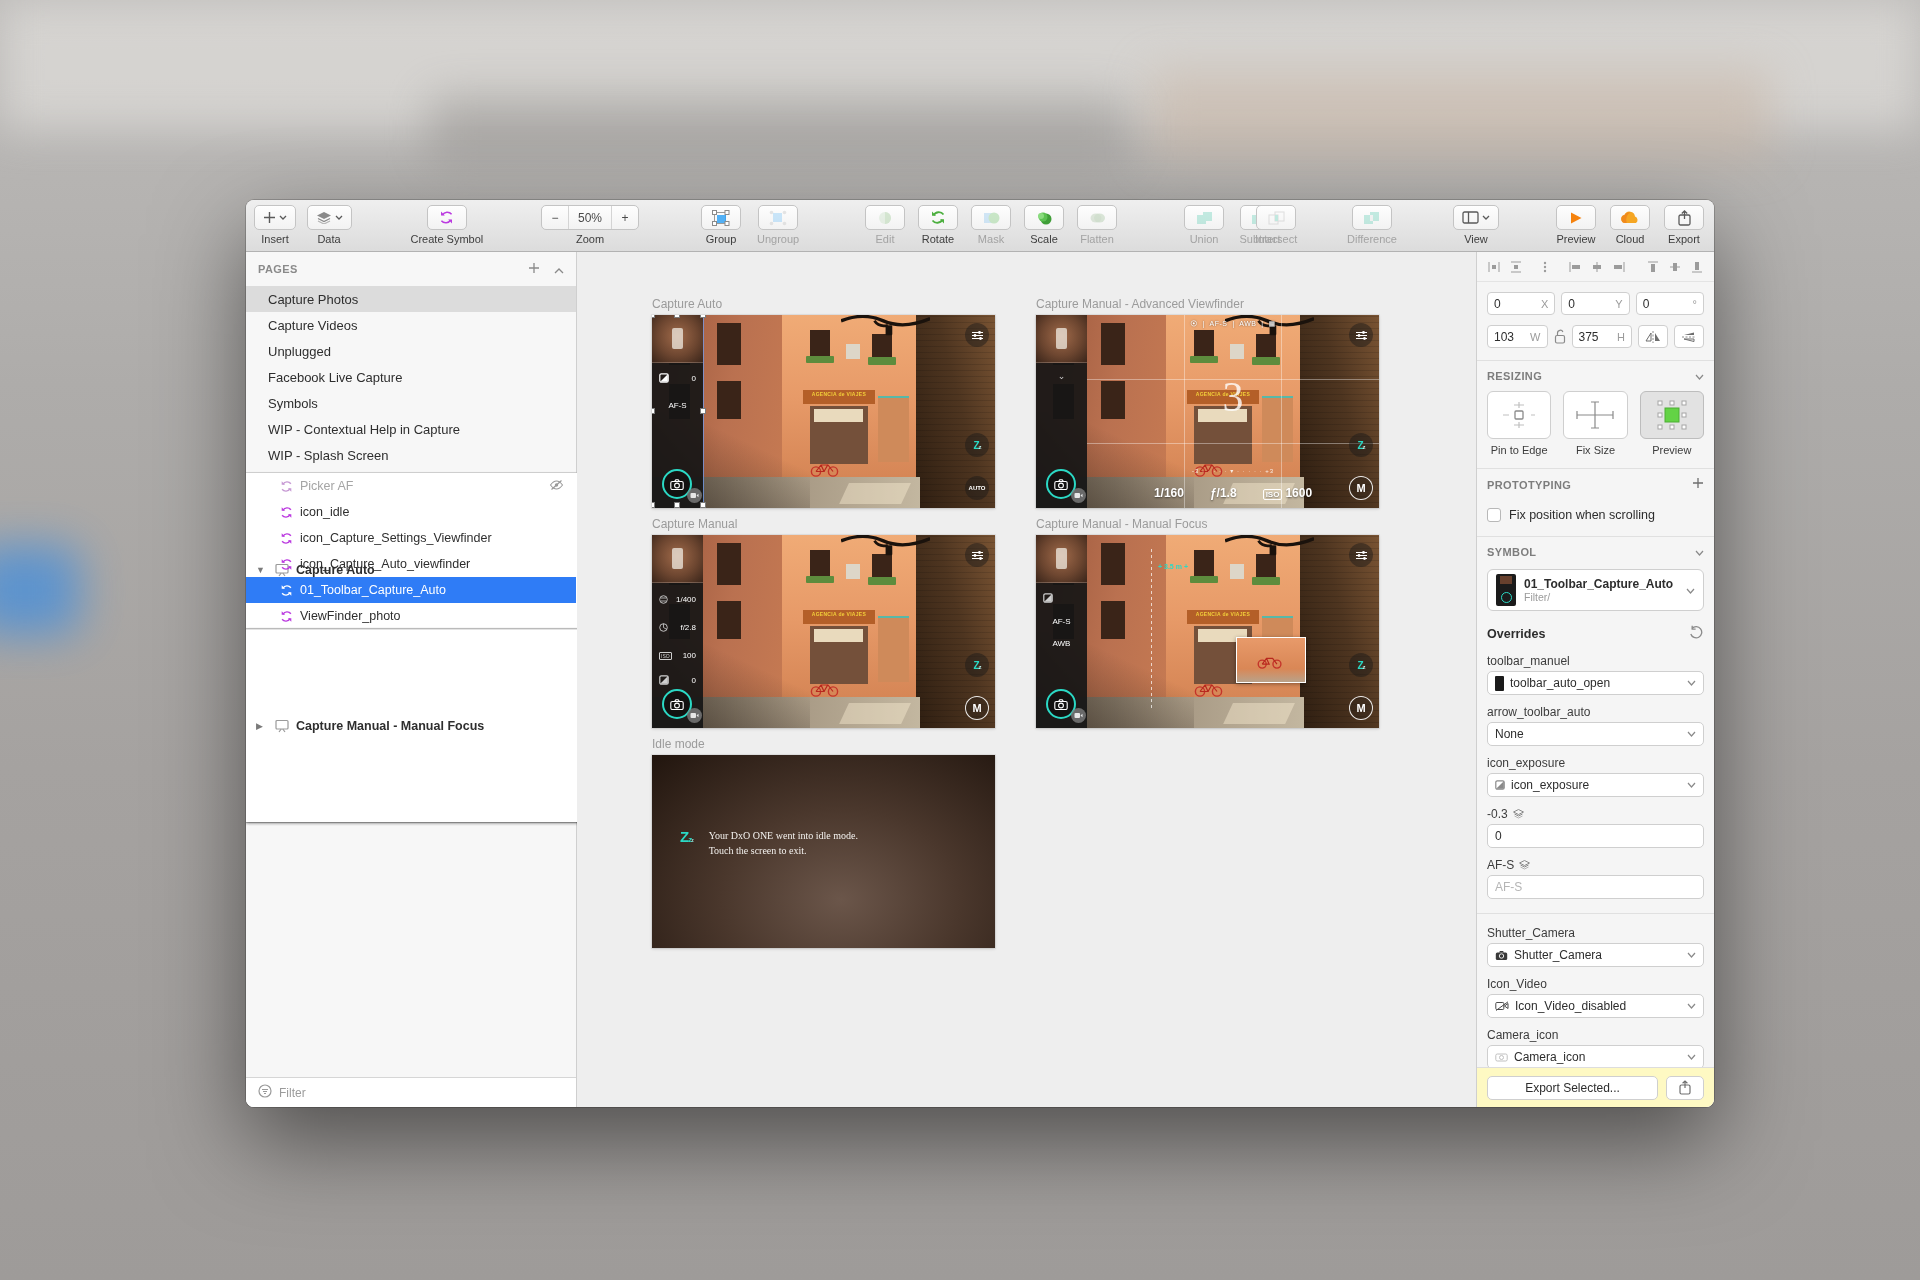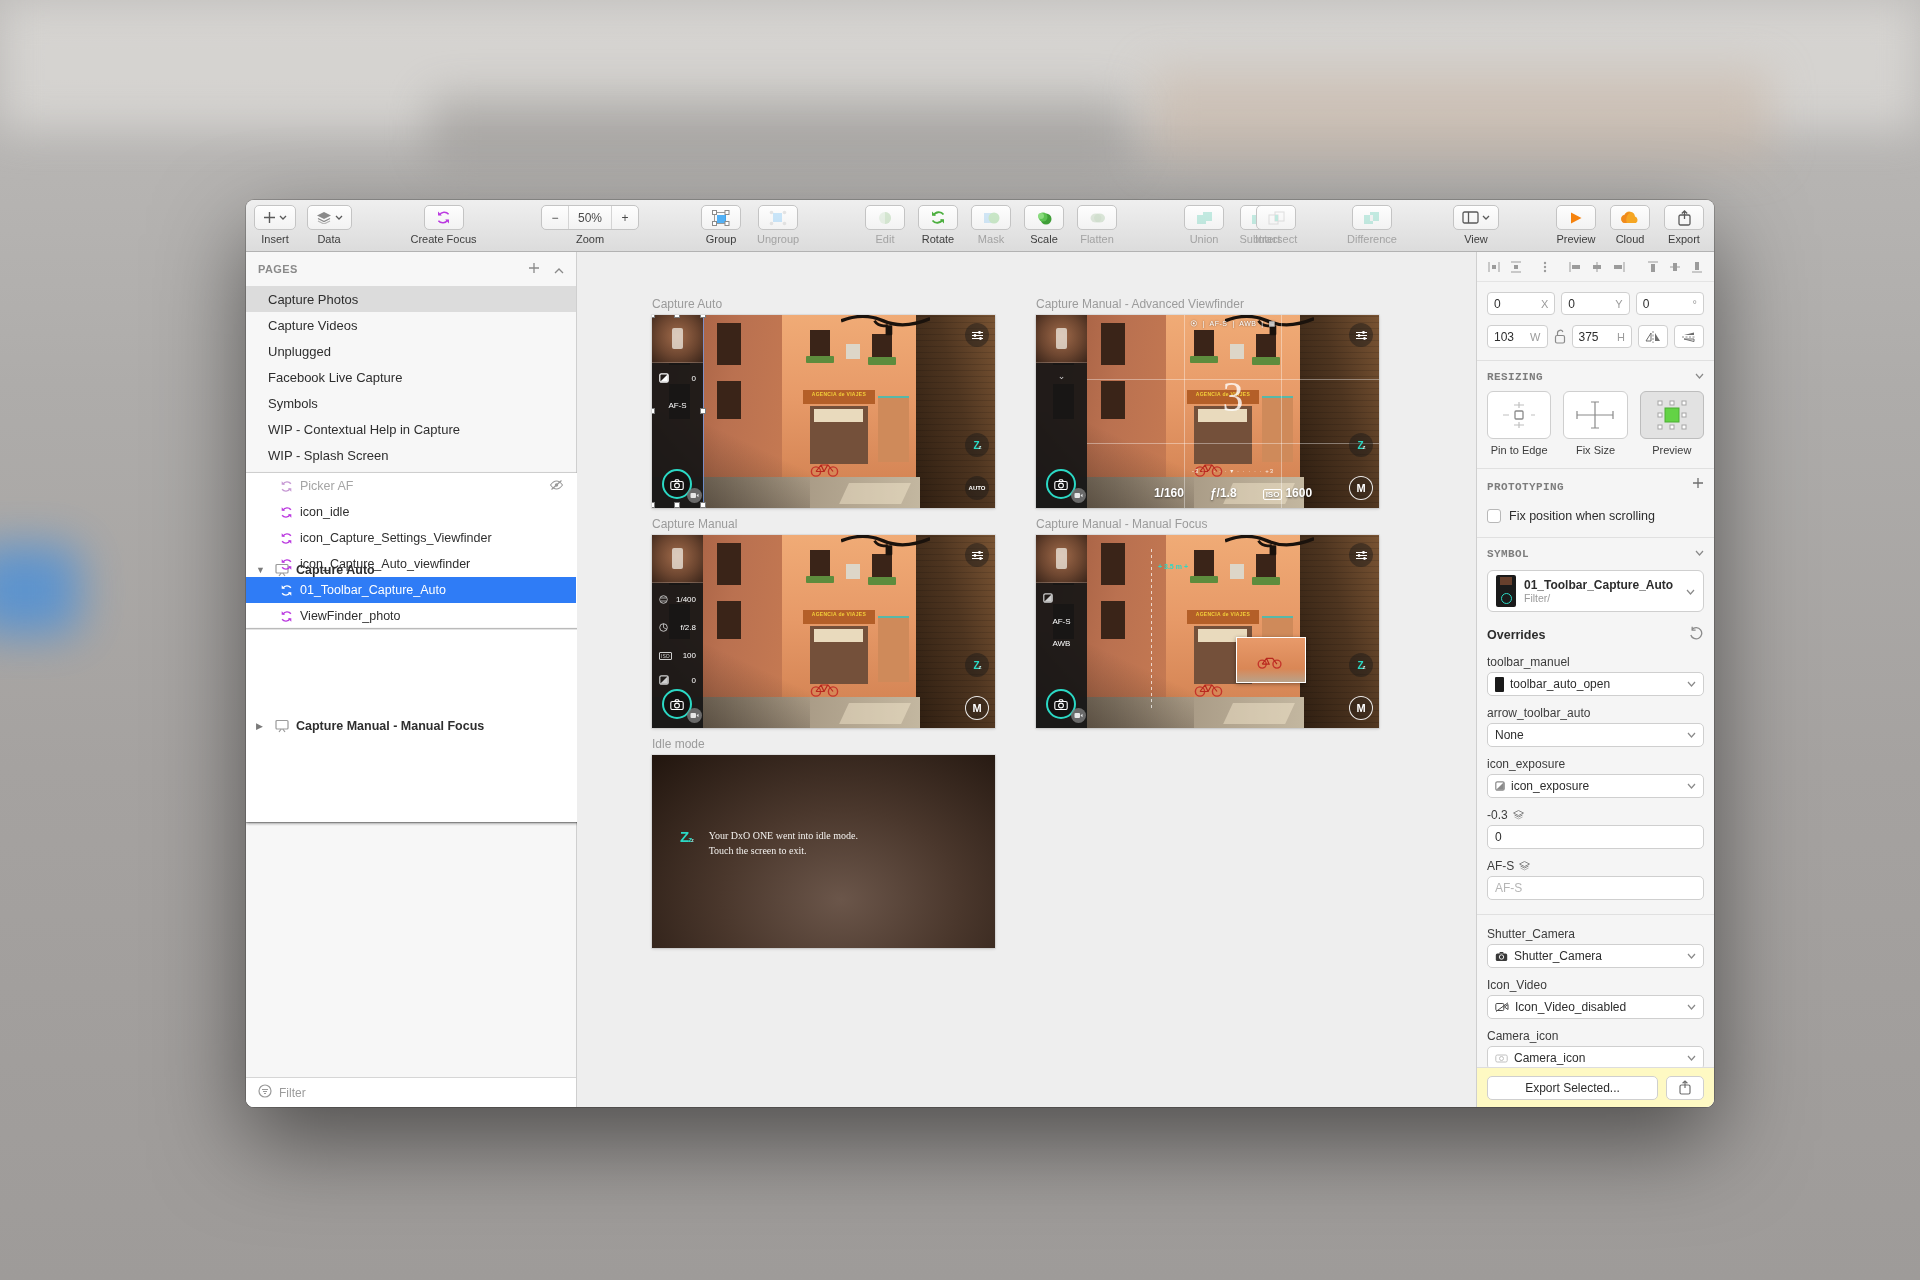--- a/index.html
+++ b/index.html
@@ -135,21 +135,21 @@
   .align-row .gap { flex:1; }
   .pos-row { display:flex; gap:6px; padding:10px 10px 0; }
   .fieldbox { display:flex; align-items:center; border:1px solid #cfcfcf; border-radius:4px; background:#fff;
               height:23px; padding:0 6px; flex:1; }
   .fieldbox input { border:none; outline:none; width:100%; font-size:12px; color:#2d2d2d; background:transparent;
                     font-family:inherit; }
   .fieldbox .unit { color:#9b9b9b; font-size:11px; margin-left:4px; }
   .mini-btn { width:30px; height:23px; border:1px solid #cfcfcf; border-radius:4px; background:#fff;
               display:flex; align-items:center; justify-content:center; }
   .sec-div { height:1px; background:#e0e0e0; margin-top:12px; }
-  .sec-head { display:flex; align-items:flex-end; padding:8px 10px 6px;font-family:Liberation Mono, monospace; }
+  .sec-head { display:flex; align-items:center; padding:8px 10px 6px; }
   .sec-head .t { font-size:11px; font-weight:bold; color:#7d7d7d; letter-spacing:.4px; flex:1; }
   .resize-opts { display:flex; gap:12px; padding:2px 10px 0; }
   .ropt { text-align:center; flex:1; }
   .ropt .box { height:48px; border:1px solid #cfcfcf; border-radius:6px; background:#fff;
                display:flex; align-items:center; justify-content:center; }
   .ropt.sel .box { background:#e2e2e2; border-color:#bdbdbd; }
   .ropt .rlab { font-size:11px; color:#3c3c3c; margin-top:5px; }
   .check-row { display:flex; align-items:center; gap:8px; padding:10px 10px 2px; }
   .checkbox { width:14px; height:14px; border:1px solid #b8b8b8; border-radius:3px; background:#fff; }
   .check-row span { font-size:12.5px; color:#2d2d2d; }
@@ -205,21 +205,21 @@
             <path d="M1 1l3 3 3-3" stroke="#5a5a5a" stroke-width="1.3" fill="none"></path>
           </svg>
         </div><div class="tb-label">Data</div></div>
       <div class="tb-item" style="left: 164.5px;"><div class="tb-btn">
           <svg width="15" height="15" viewBox="0 0 15 15">
             <path d="M12.6 4.3A5.6 5.6 0 0 0 3.4 5" stroke="#bb3be0" stroke-width="1.5" fill="none"></path>
             <path d="M2.4 10.7A5.6 5.6 0 0 0 11.6 10" stroke="#bb3be0" stroke-width="1.5" fill="none"></path>
             <path d="M2 1.6v4h3.8z" fill="#bb3be0"></path>
             <path d="M13 13.4v-4H9.2z" fill="#bb3be0"></path>
           </svg>
-        </div><div class="tb-label">Create Focus</div></div>
+        </div><div class="tb-label">Create Symbol</div></div>
       <div class="tb-item" style="left: 295px;"><div class="tb-seg">
       <div style="width:26px;">−</div>
           <div class="sep"></div>
       <div style="width:42px;">50%</div>
           <div class="sep"></div>
       <div style="width:26px;">+</div>
         </div><div class="tb-label">Zoom</div></div>
       <div class="tb-item" style="left: 455px;"><div class="tb-btn">
           <svg width="18" height="16" viewBox="0 0 18 16">
             <rect x="2.5" y="2.5" width="11" height="11" fill="none" stroke="#9a9a9a"></rect>

